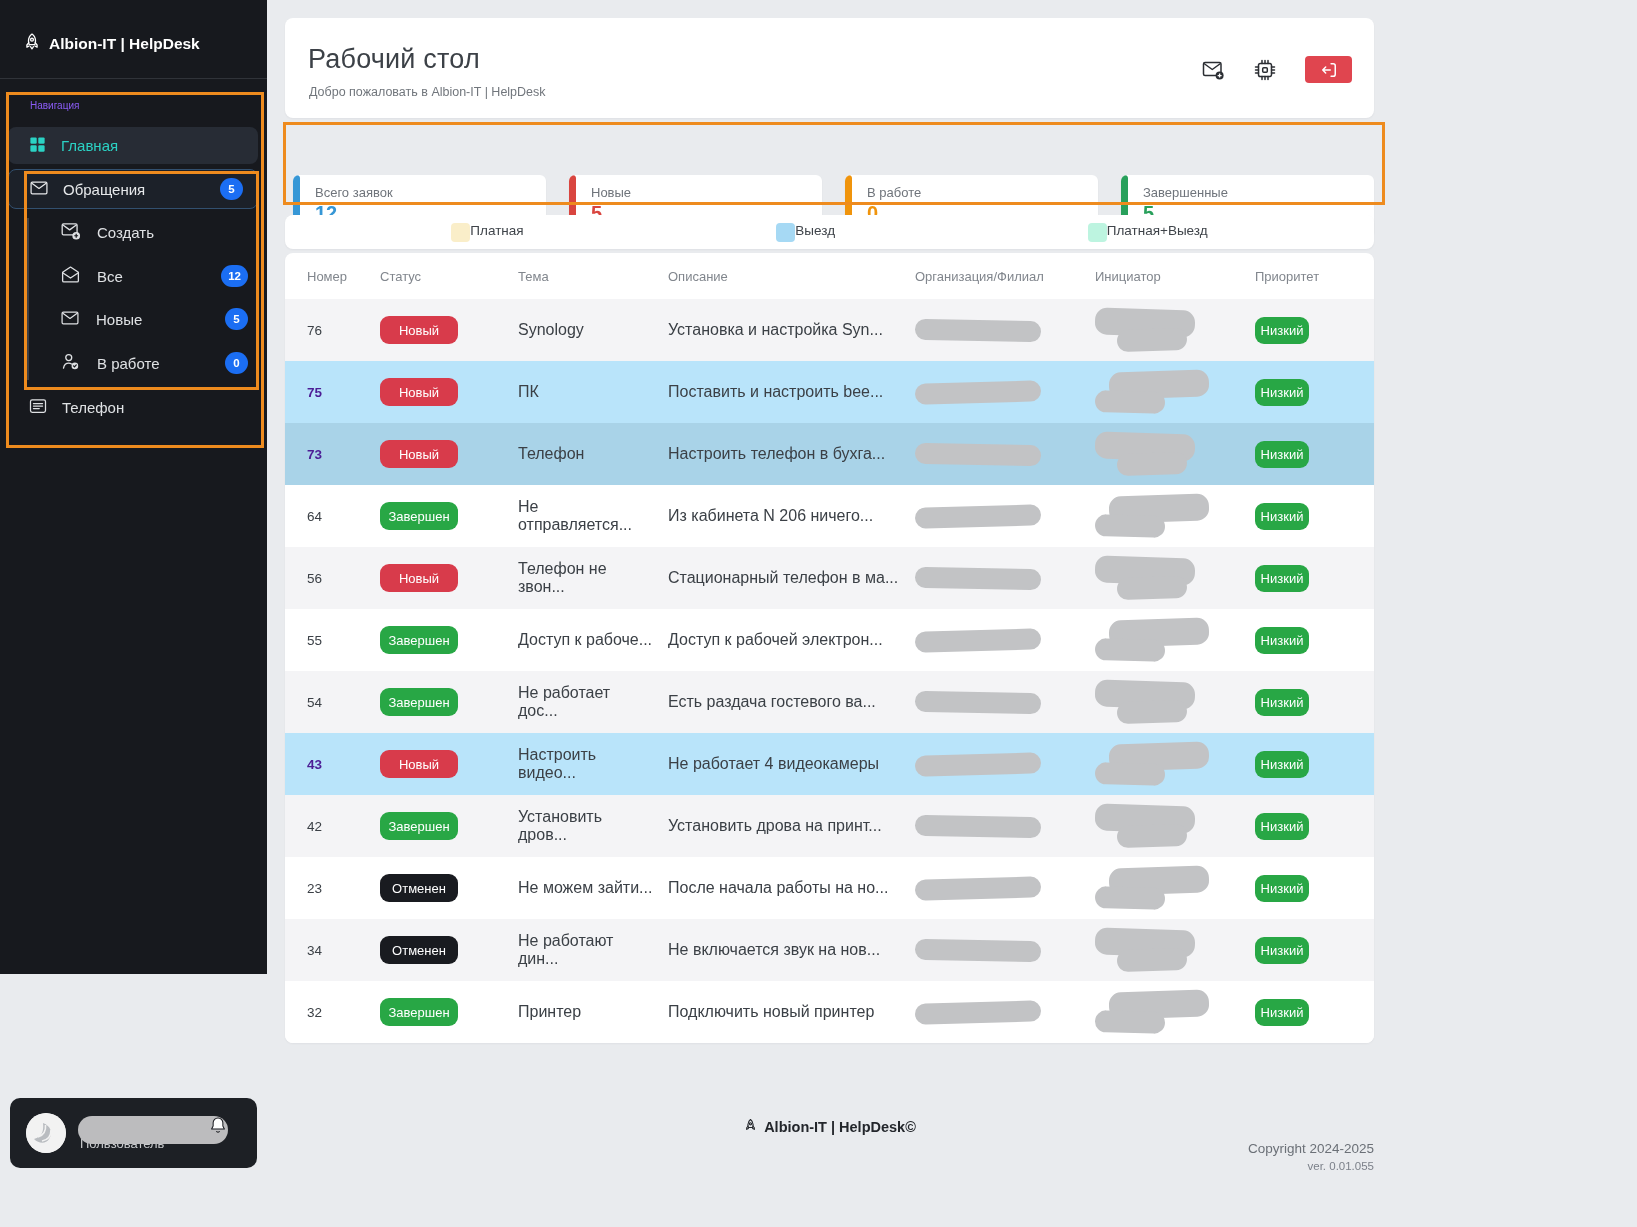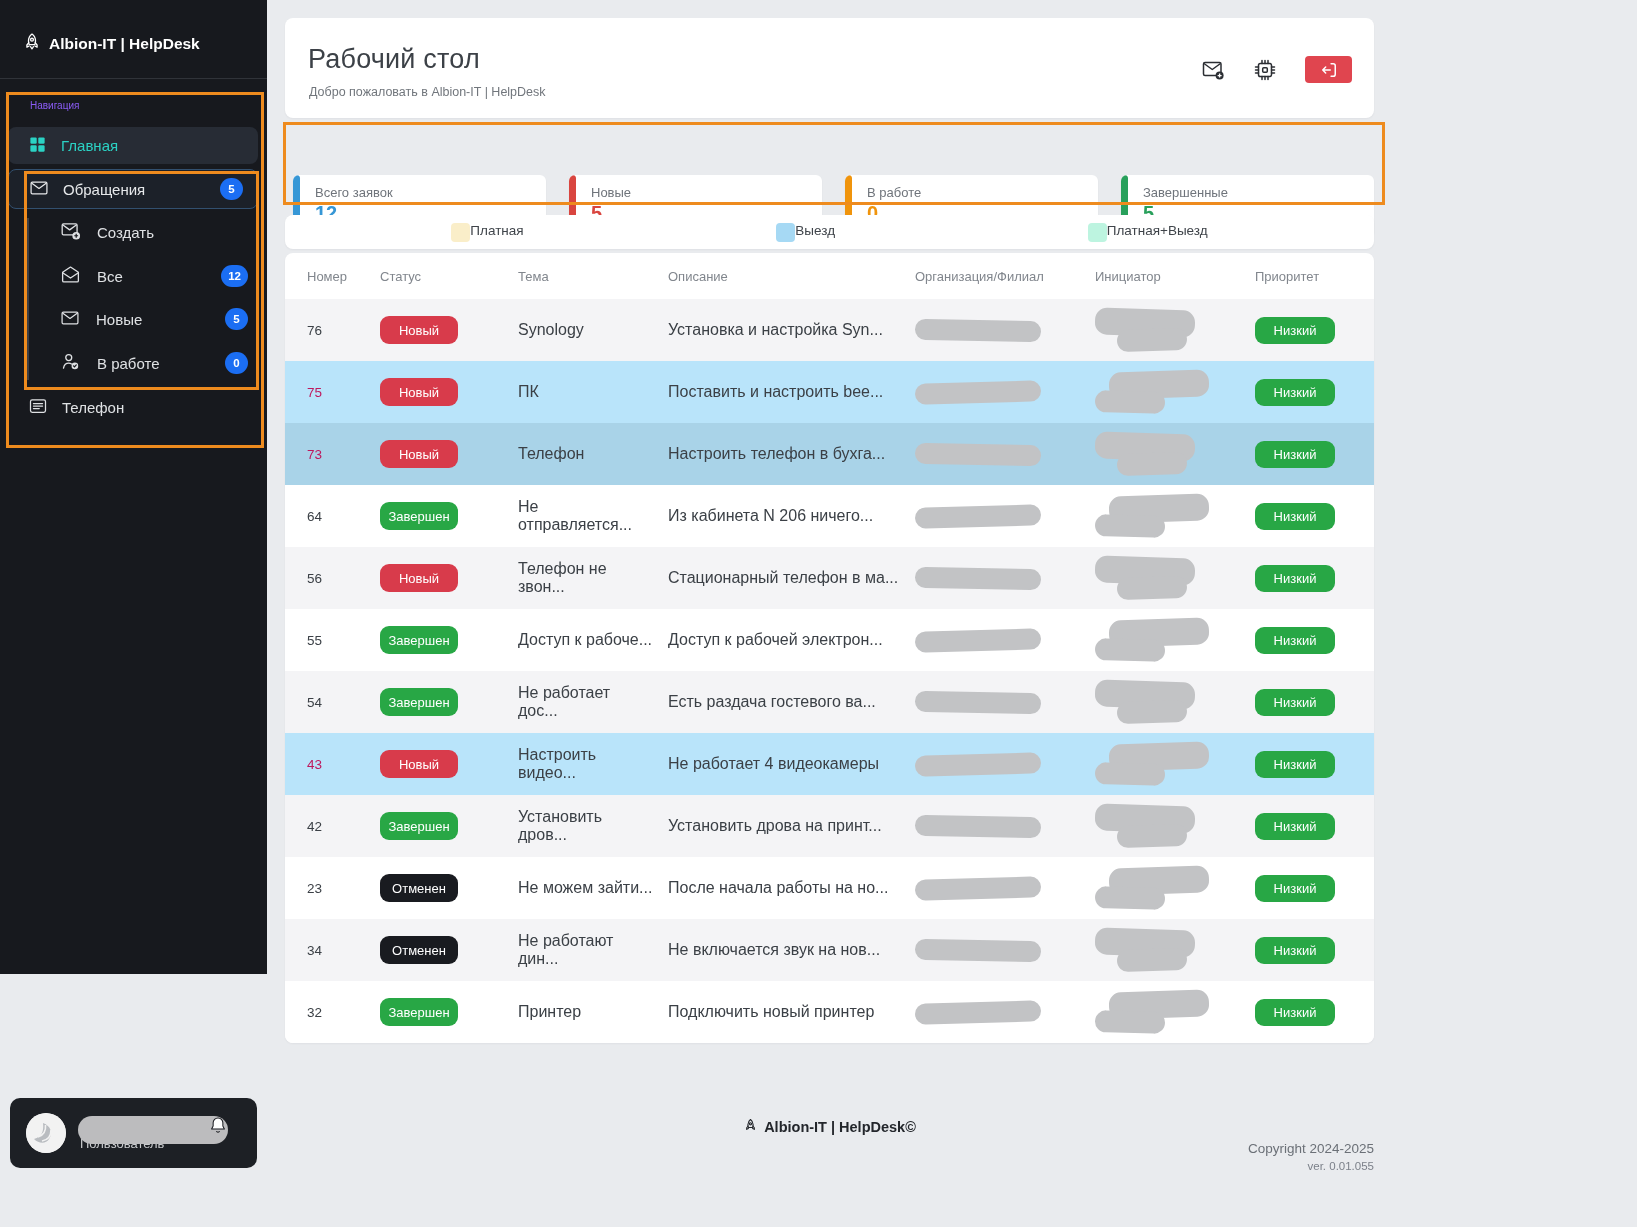--- a/index.html
+++ b/index.html
@@ -60,25 +60,25 @@
   .table-card { position:absolute; left:18px; top:253px; width:1089px; overflow:hidden; }
   .t-grid { display:grid; grid-template-columns:73px 138px 150px 247px 180px 160px auto; align-items:center; padding-left:22px; }
   .t-head { height:46px; }
   .t-head span { font-size:13px; color:#81868d; }
   .t-row { height:62px; cursor:pointer; }
   .row-plain { background:#fff; }
   .row-stripe { background:#f4f4f6; }
   .row-visit { background:var(--row-visit); }
   .row-visitdark { background:var(--row-visit-dark); }
   .cell-number { font-size:13.5px; color:#3b4046; }
-  .cell-number.blue { color:#be185d; font-weight:normal; }
+  .cell-number.blue { color:#4c1d95; font-weight:bold; }
   .cell-text { font-size:16px; color:#3b4046; padding-right:14px; }
   .badge { display:inline-flex; align-items:center; justify-content:center; color:#fff; font-size:13px; border-radius:9px; }
   .badge-status { width:78px; height:28px; }
-  .badge-priority { width:80px; height:27px; }
+  .badge-priority { width:54px; height:27px; }
   .blob { background:#c2c3c5; border-radius:12px; }
   .blob-org { width:126px; height:21px; transform:rotate(-1.6deg); }
   .t-row:nth-child(odd) .blob-org { transform:rotate(1.2deg); }
   .init-wrap { display:flex; flex-direction:column; }
   .blob-i1 { width:100px; height:27px; transform:rotate(2deg); }
   .blob-i2 { width:70px; height:22px; margin-top:-7px; margin-left:22px; transform:rotate(-2deg); }
   .t-row:nth-child(even) .blob-i1 { transform:rotate(-2deg); margin-left:14px; }
   .t-row:nth-child(even) .blob-i2 { margin-left:0; transform:rotate(1.5deg); }
 
   .footer { position:absolute; left:18px; top:1118px; width:1089px; text-align:right; }

